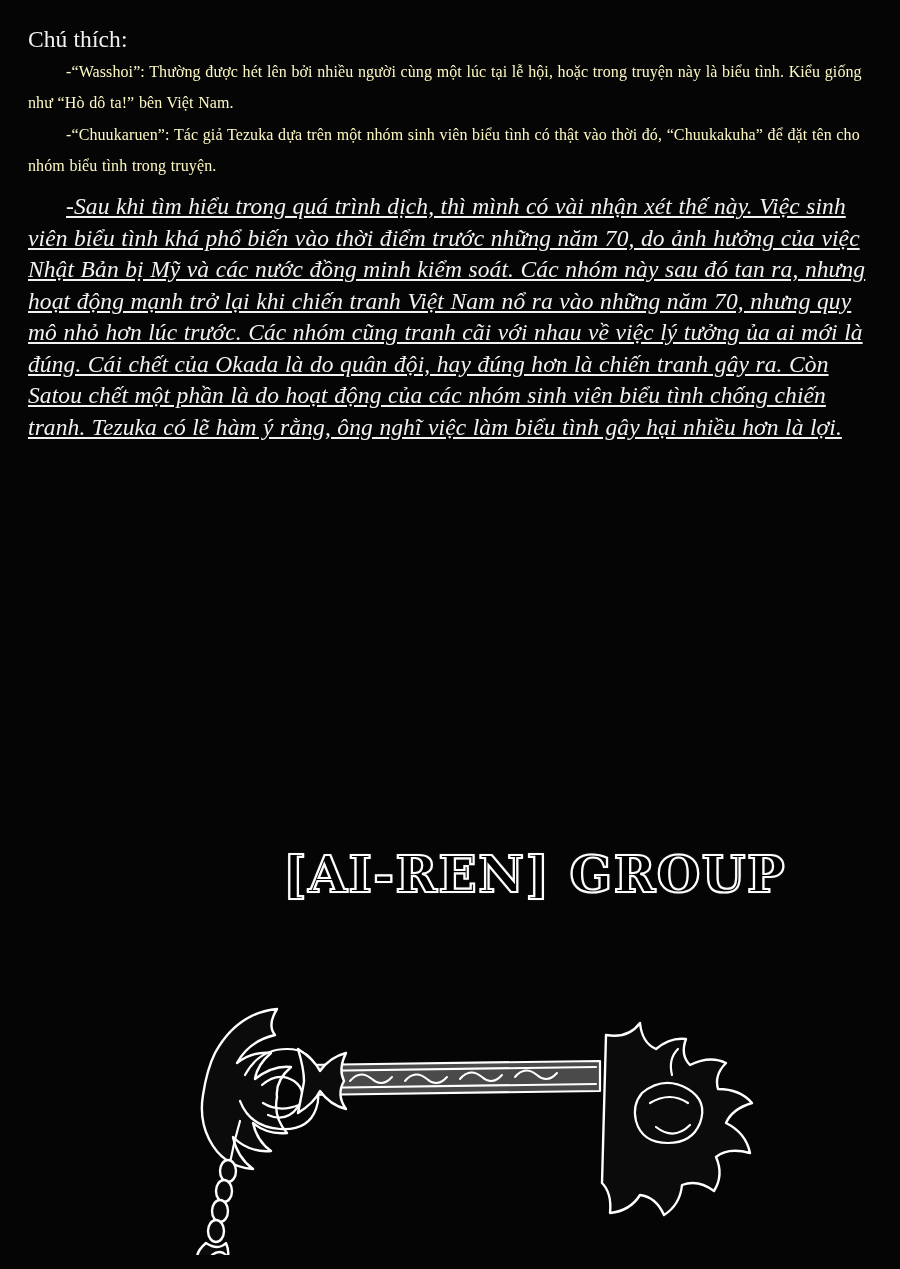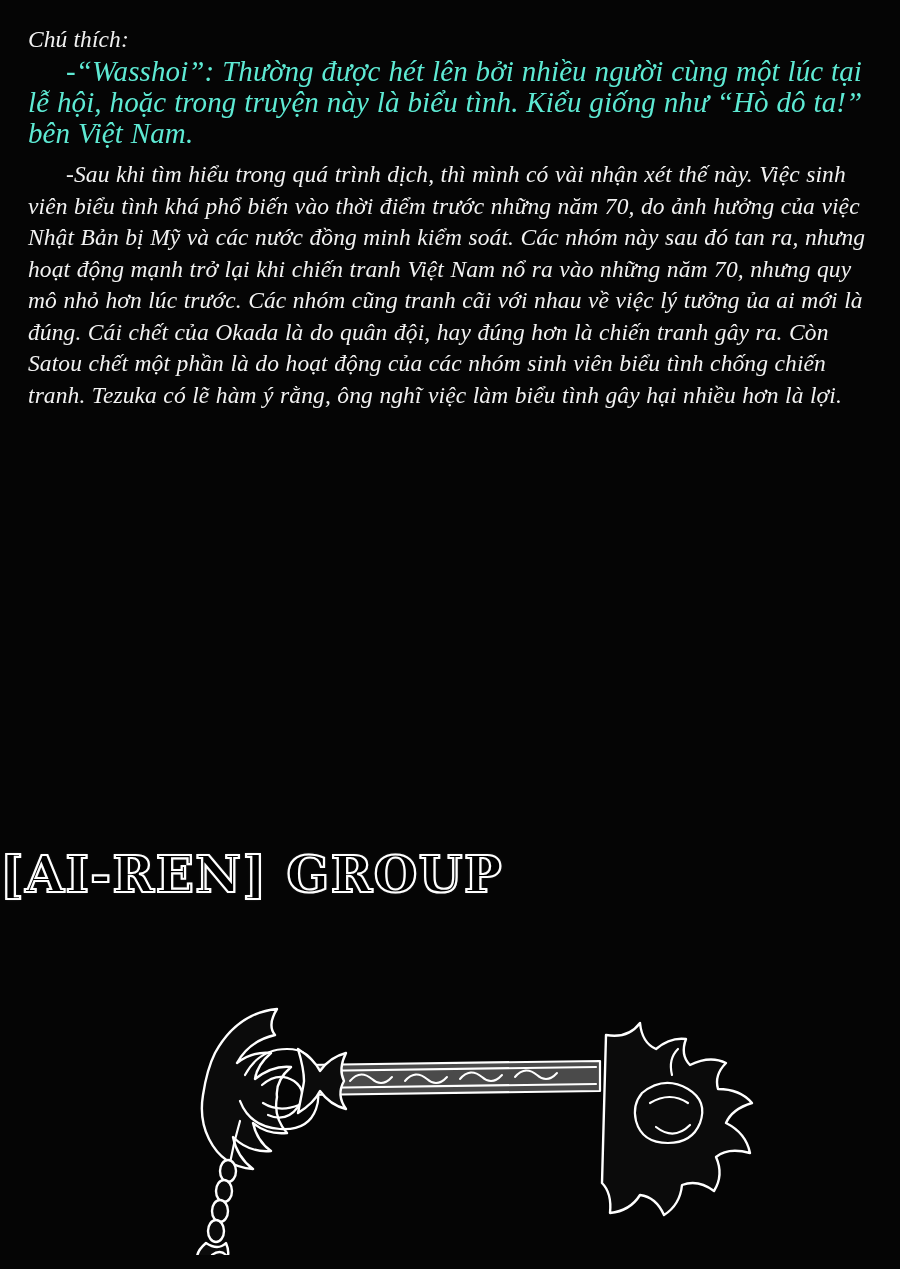--- a/index.html
+++ b/index.html
@@ -25,61 +25,60 @@
 
   
   .notes {
     position: absolute;
     left: 28px;
     top: 24px;
     width: 848px;
   }
 
   .note-heading {
-    font-style: italic;
     font-size: 23.5px;
     line-height: 31px;
     color: #f2f2f2;
     margin: 0 0 1px 0;
     letter-spacing: 0.1px;
   }
 
   .note-para {
-    font-style: italic;
-    font-size: 29px;
+    font-size: 16px;
     line-height: 31px;
-    color: #5eead4;
+    color: #fef9c3;
     margin: 0 0 1px 0;
     text-indent: 38px;
     letter-spacing: 0.1px;
     word-spacing: 0.5px;
   }
 
   .note-block-gap {
     height: 9px;
   }
 
   .comment-para {
     font-style: italic;
     font-size: 23.5px;
     line-height: 31.5px;
     color: #f2f2f2;
     margin: 0;
     text-indent: 38px;
     letter-spacing: 0.1px;
     word-spacing: 0.5px;
+    text-decoration: underline;
   }
 
   
   .logo-wrap {
     position: absolute;
     left: 0;
     top: 845px;
     width: 786px;
-    text-align: left;
+    text-align: right;
   }
 
   .logo-text {
     display: inline-block;
     font-family: "DejaVu Serif", "Liberation Serif", serif;
     font-weight: bold;
     font-size: 50px;
     letter-spacing: 1.5px;
     color: #000000;
     -webkit-text-stroke: 2.2px #ffffff;
@@ -131,20 +130,21 @@
 </style>
 </head>
 <body>
 
 <div class="page">
 
   <div class="notes">
 
     <p class="note-heading">Chú thích:</p>
     <p class="note-para">-“Wasshoi”: Thường được hét lên bởi nhiều người cùng một lúc tại lễ hội, hoặc trong truyện này là biểu tình. Kiểu giống như “Hò dô ta!” bên Việt Nam.</p>
+    <p class="note-para">-“Chuukaruen”: Tác giả Tezuka dựa trên một nhóm sinh viên biểu tình có thật vào thời đó, “Chuukakuha” để đặt tên cho nhóm biểu tình trong truyện.</p>
 
     <div class="note-block-gap"></div>
 
     <p class="comment-para">-Sau khi tìm hiểu trong quá trình dịch, thì mình có vài nhận xét thế này. Việc sinh viên biểu tình khá phổ biến vào thời điểm trước những năm 70, do ảnh hưởng của việc Nhật Bản bị Mỹ và các nước đồng minh kiểm soát. Các nhóm này sau đó tan ra, nhưng hoạt động mạnh trở lại khi chiến tranh Việt Nam nổ ra vào những năm 70, nhưng quy mô nhỏ hơn lúc trước. Các nhóm cũng tranh cãi với nhau về việc lý tưởng ủa ai mới là đúng. Cái chết của Okada là do quân đội, hay đúng hơn là chiến tranh gây ra. Còn Satou chết một phần là do hoạt động của các nhóm sinh viên biểu tình chống chiến tranh. Tezuka có lẽ hàm ý rằng, ông nghĩ việc làm biểu tình gây hại nhiều hơn là lợi.</p>
   </div>
 
   <div class="logo-wrap">
     <span class="logo-text">[AI-REN] GROUP</span>
   </div>
 

